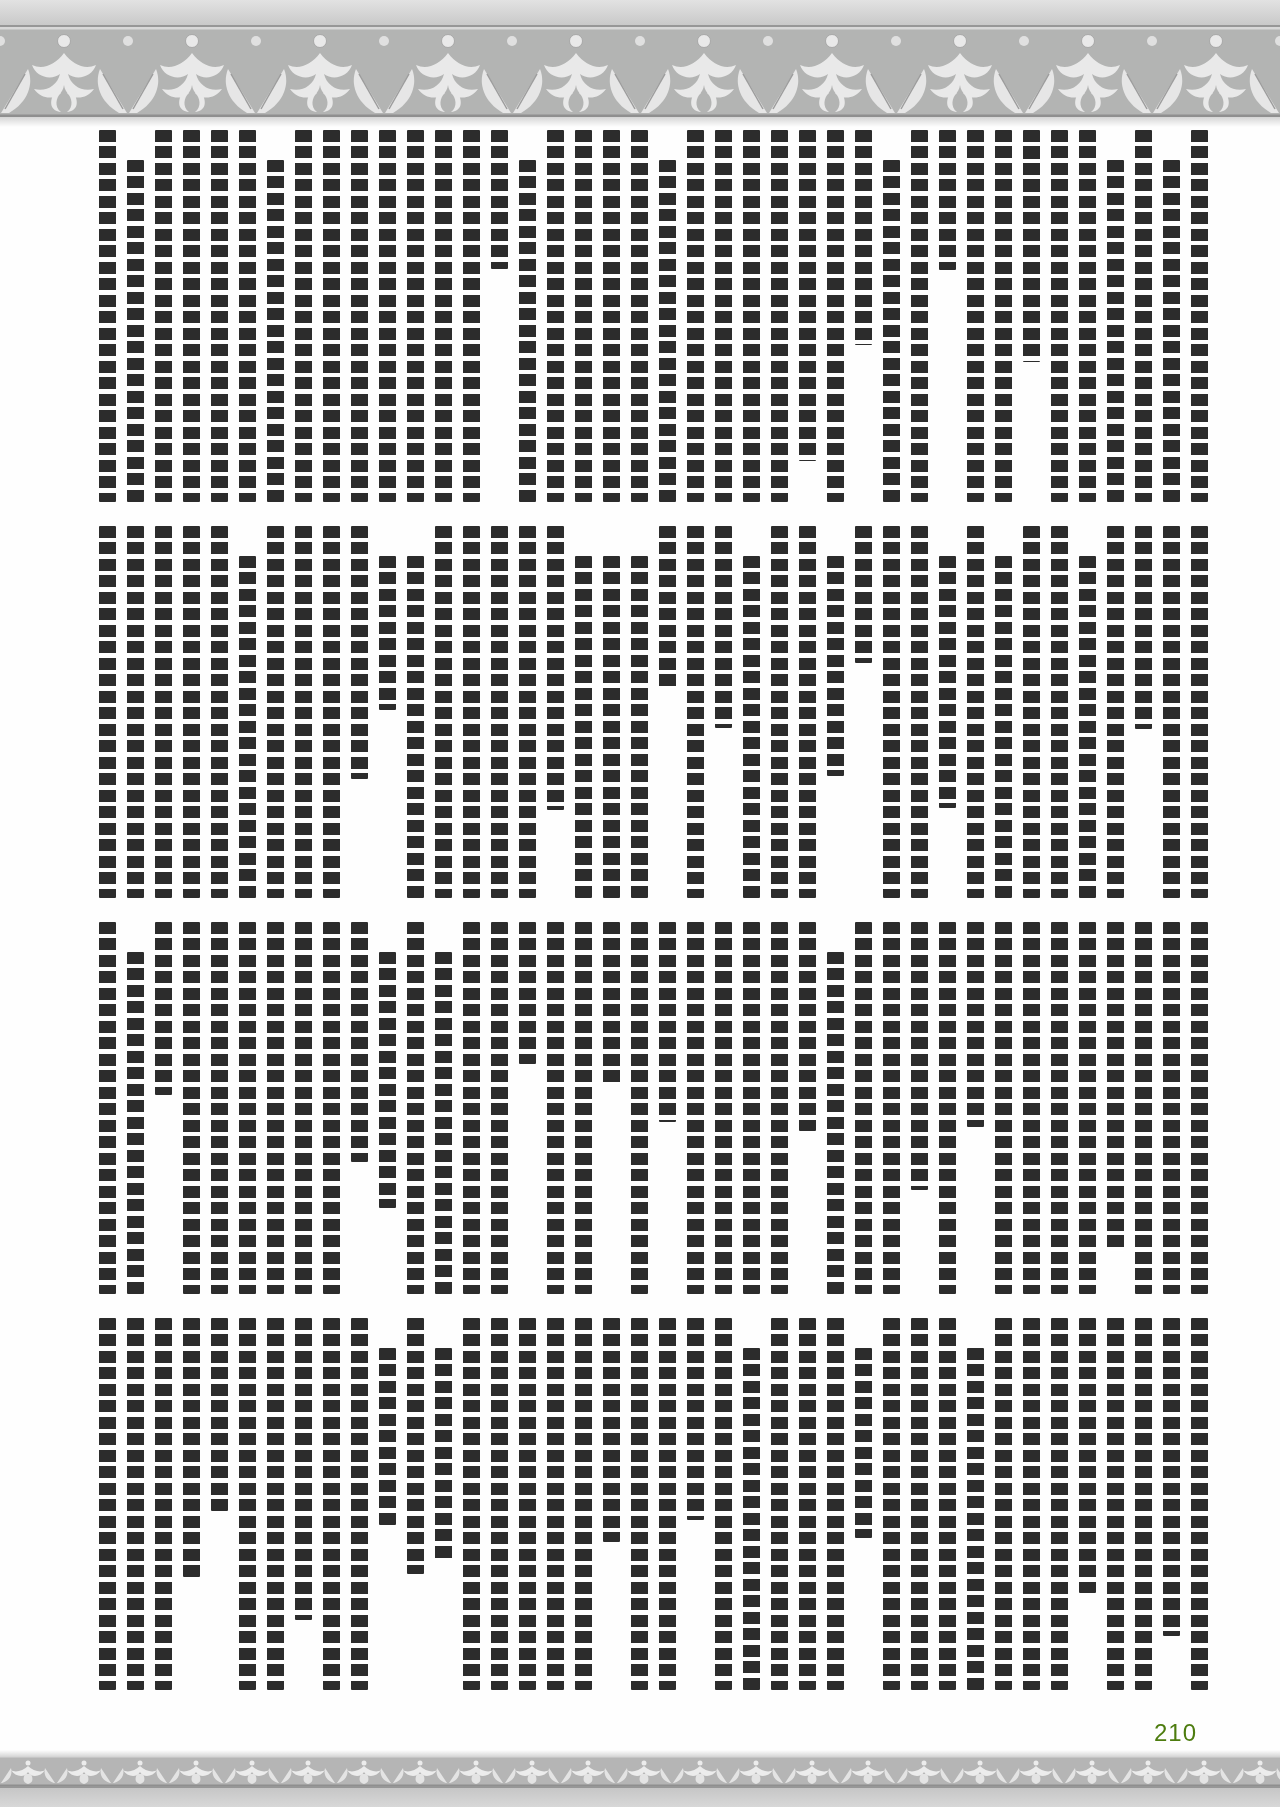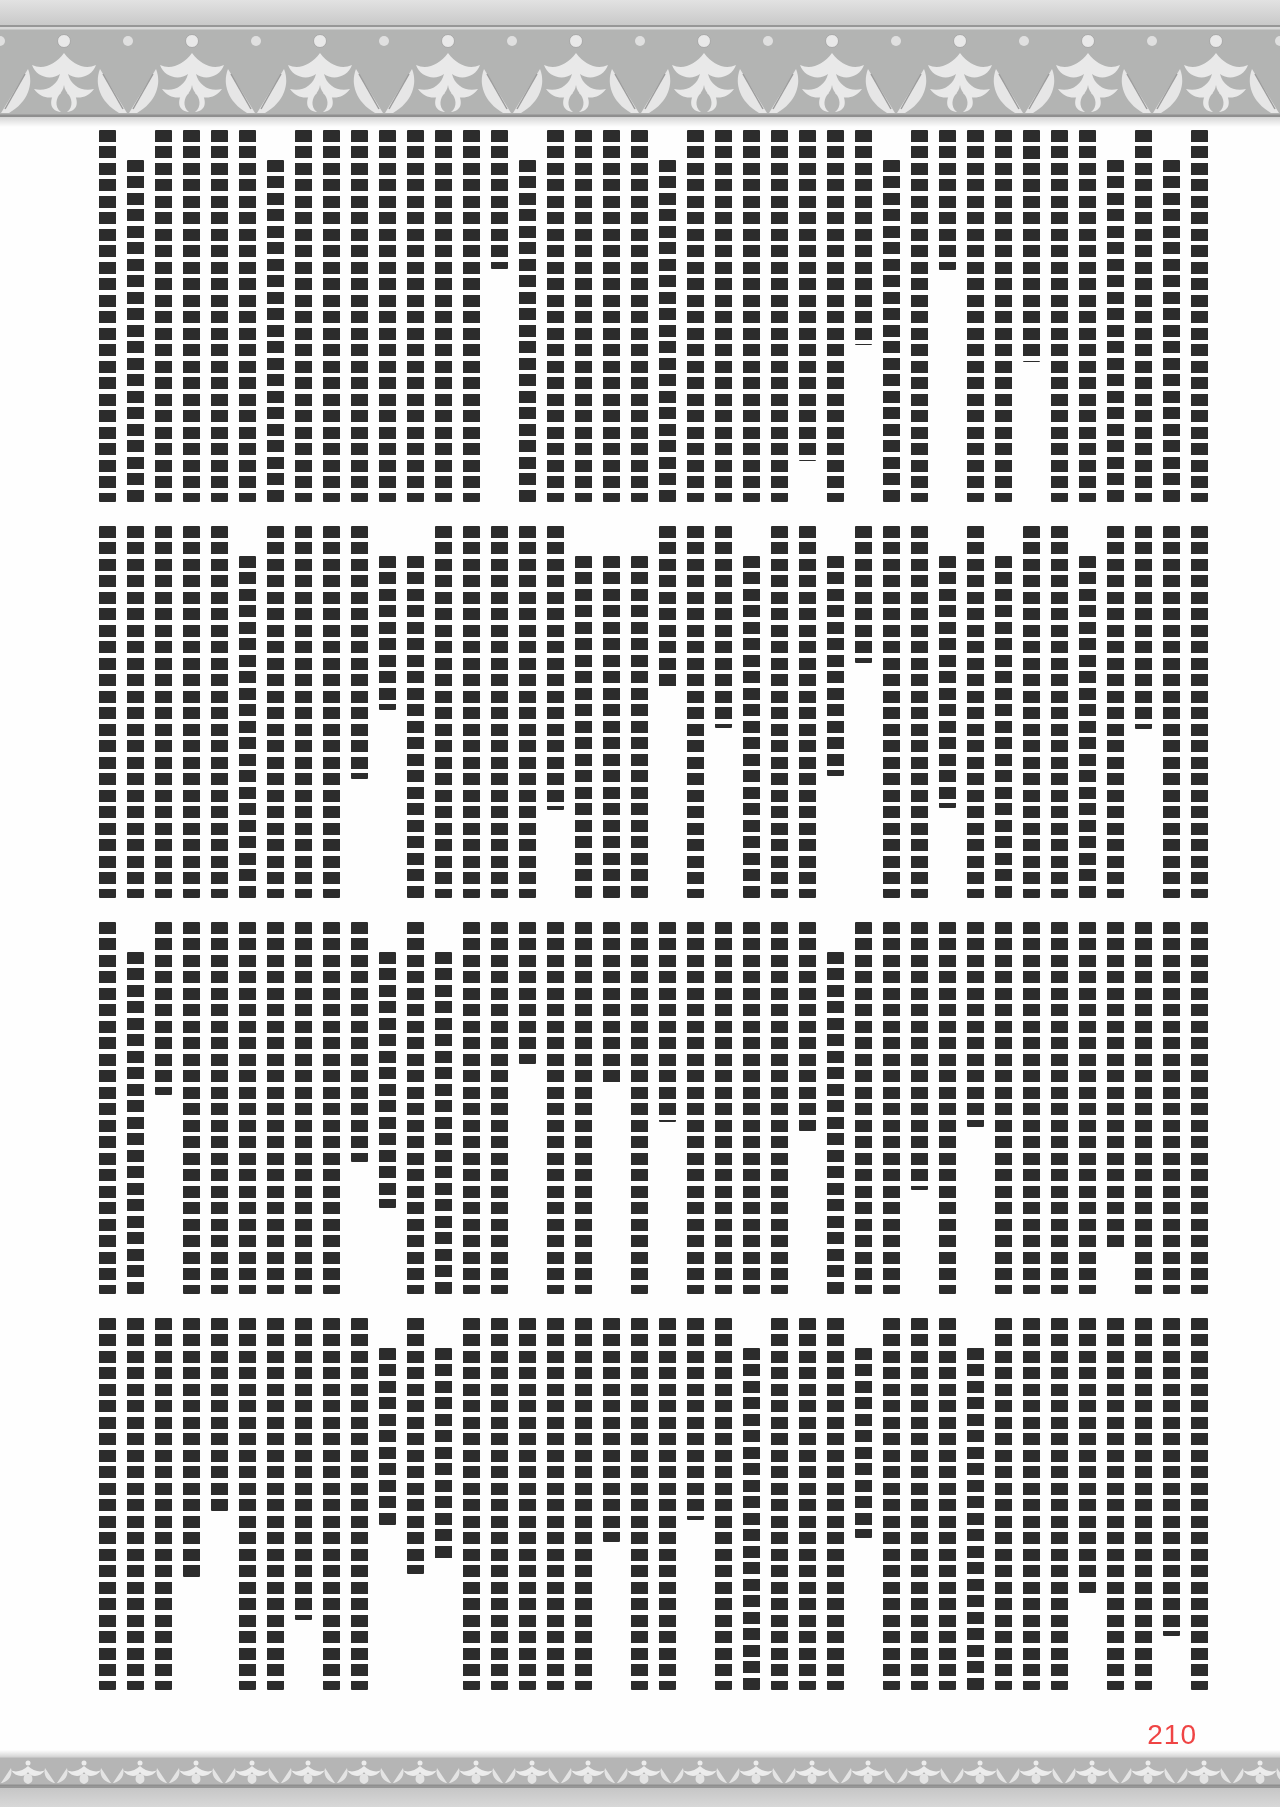--- a/index.html
+++ b/index.html
@@ -53,23 +53,23 @@
     background-image:
       repeating-linear-gradient(180deg, #1d1d1d 0 12px, rgba(0,0,0,0) 12px 16.5px),
       repeating-linear-gradient(180deg, rgba(255,255,255,0.18) 0 2px, rgba(0,0,0,0) 2px 8px);
   }
 
   
   .page-number {
     position: absolute;
     top: 1719px;
     right: 83px;
-    font-size: 28px;
+    font-size: 24px;
     letter-spacing: 1px;
-    color: #ef4444;
+    color: #4d7c0f;
     font-family: "Liberation Sans", sans-serif;
   }
 </style>
 </head>
 <body>
 
 <div class="page">
 
   <div class="border-top">
     <div class="cap-top"></div>

